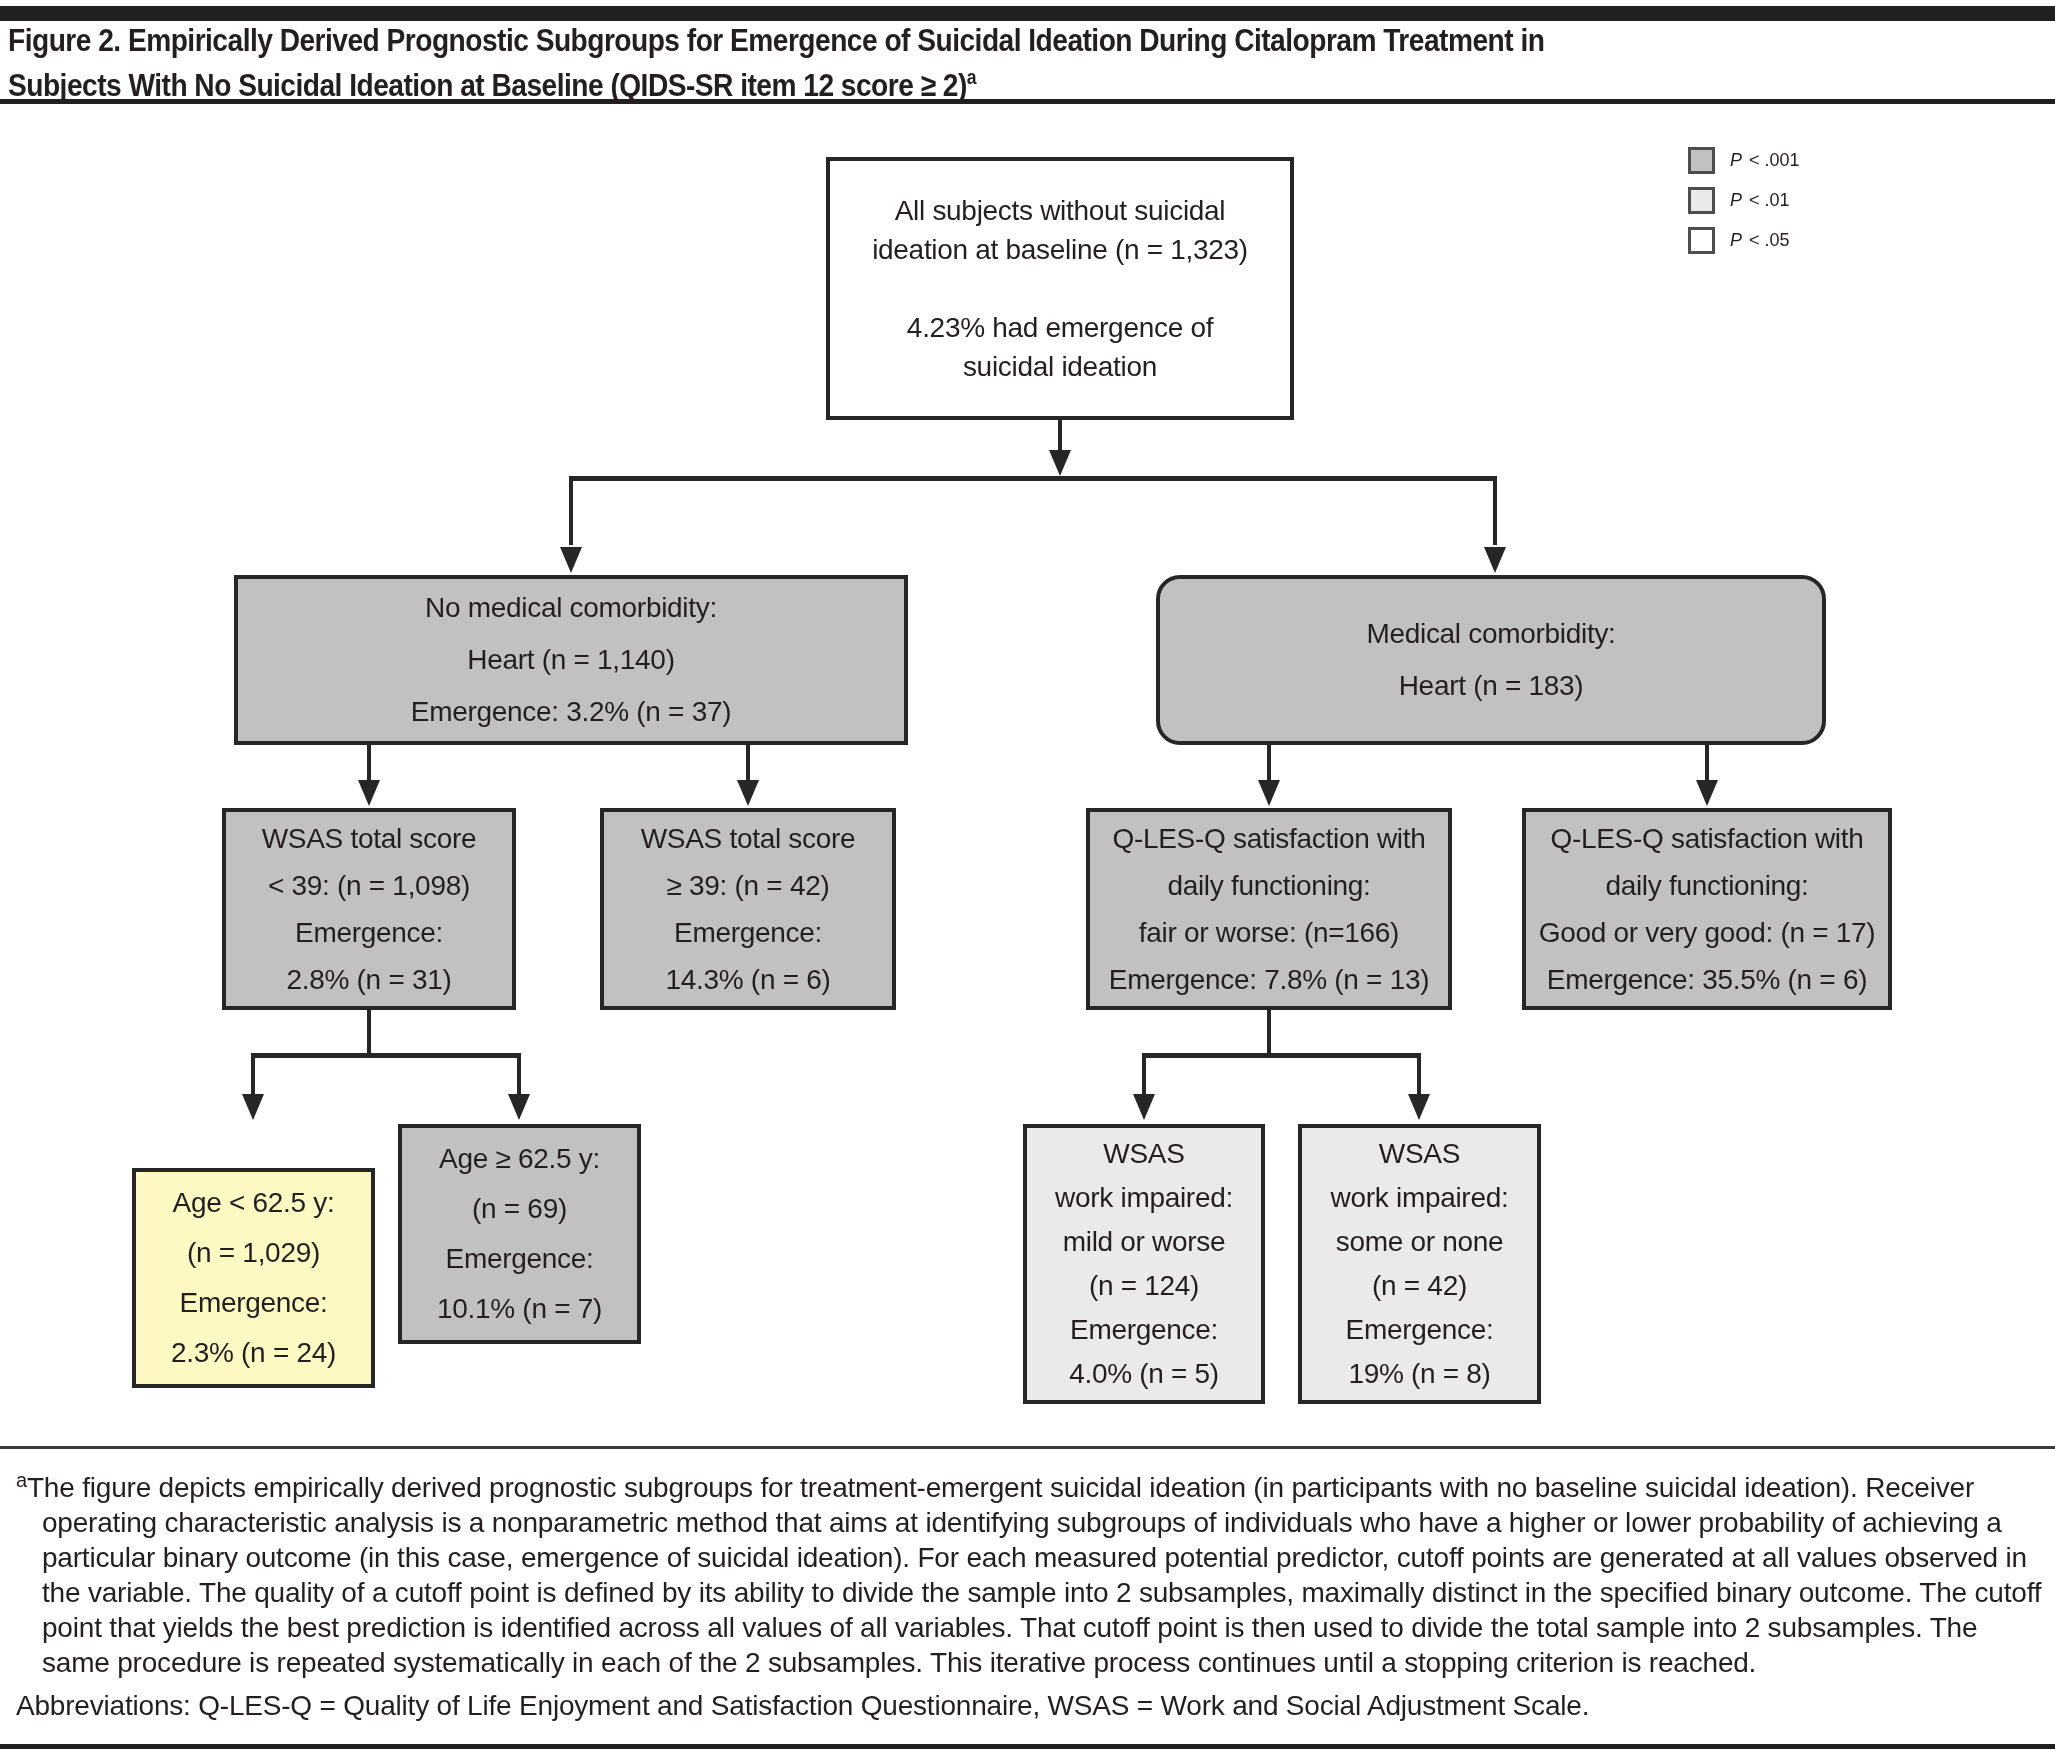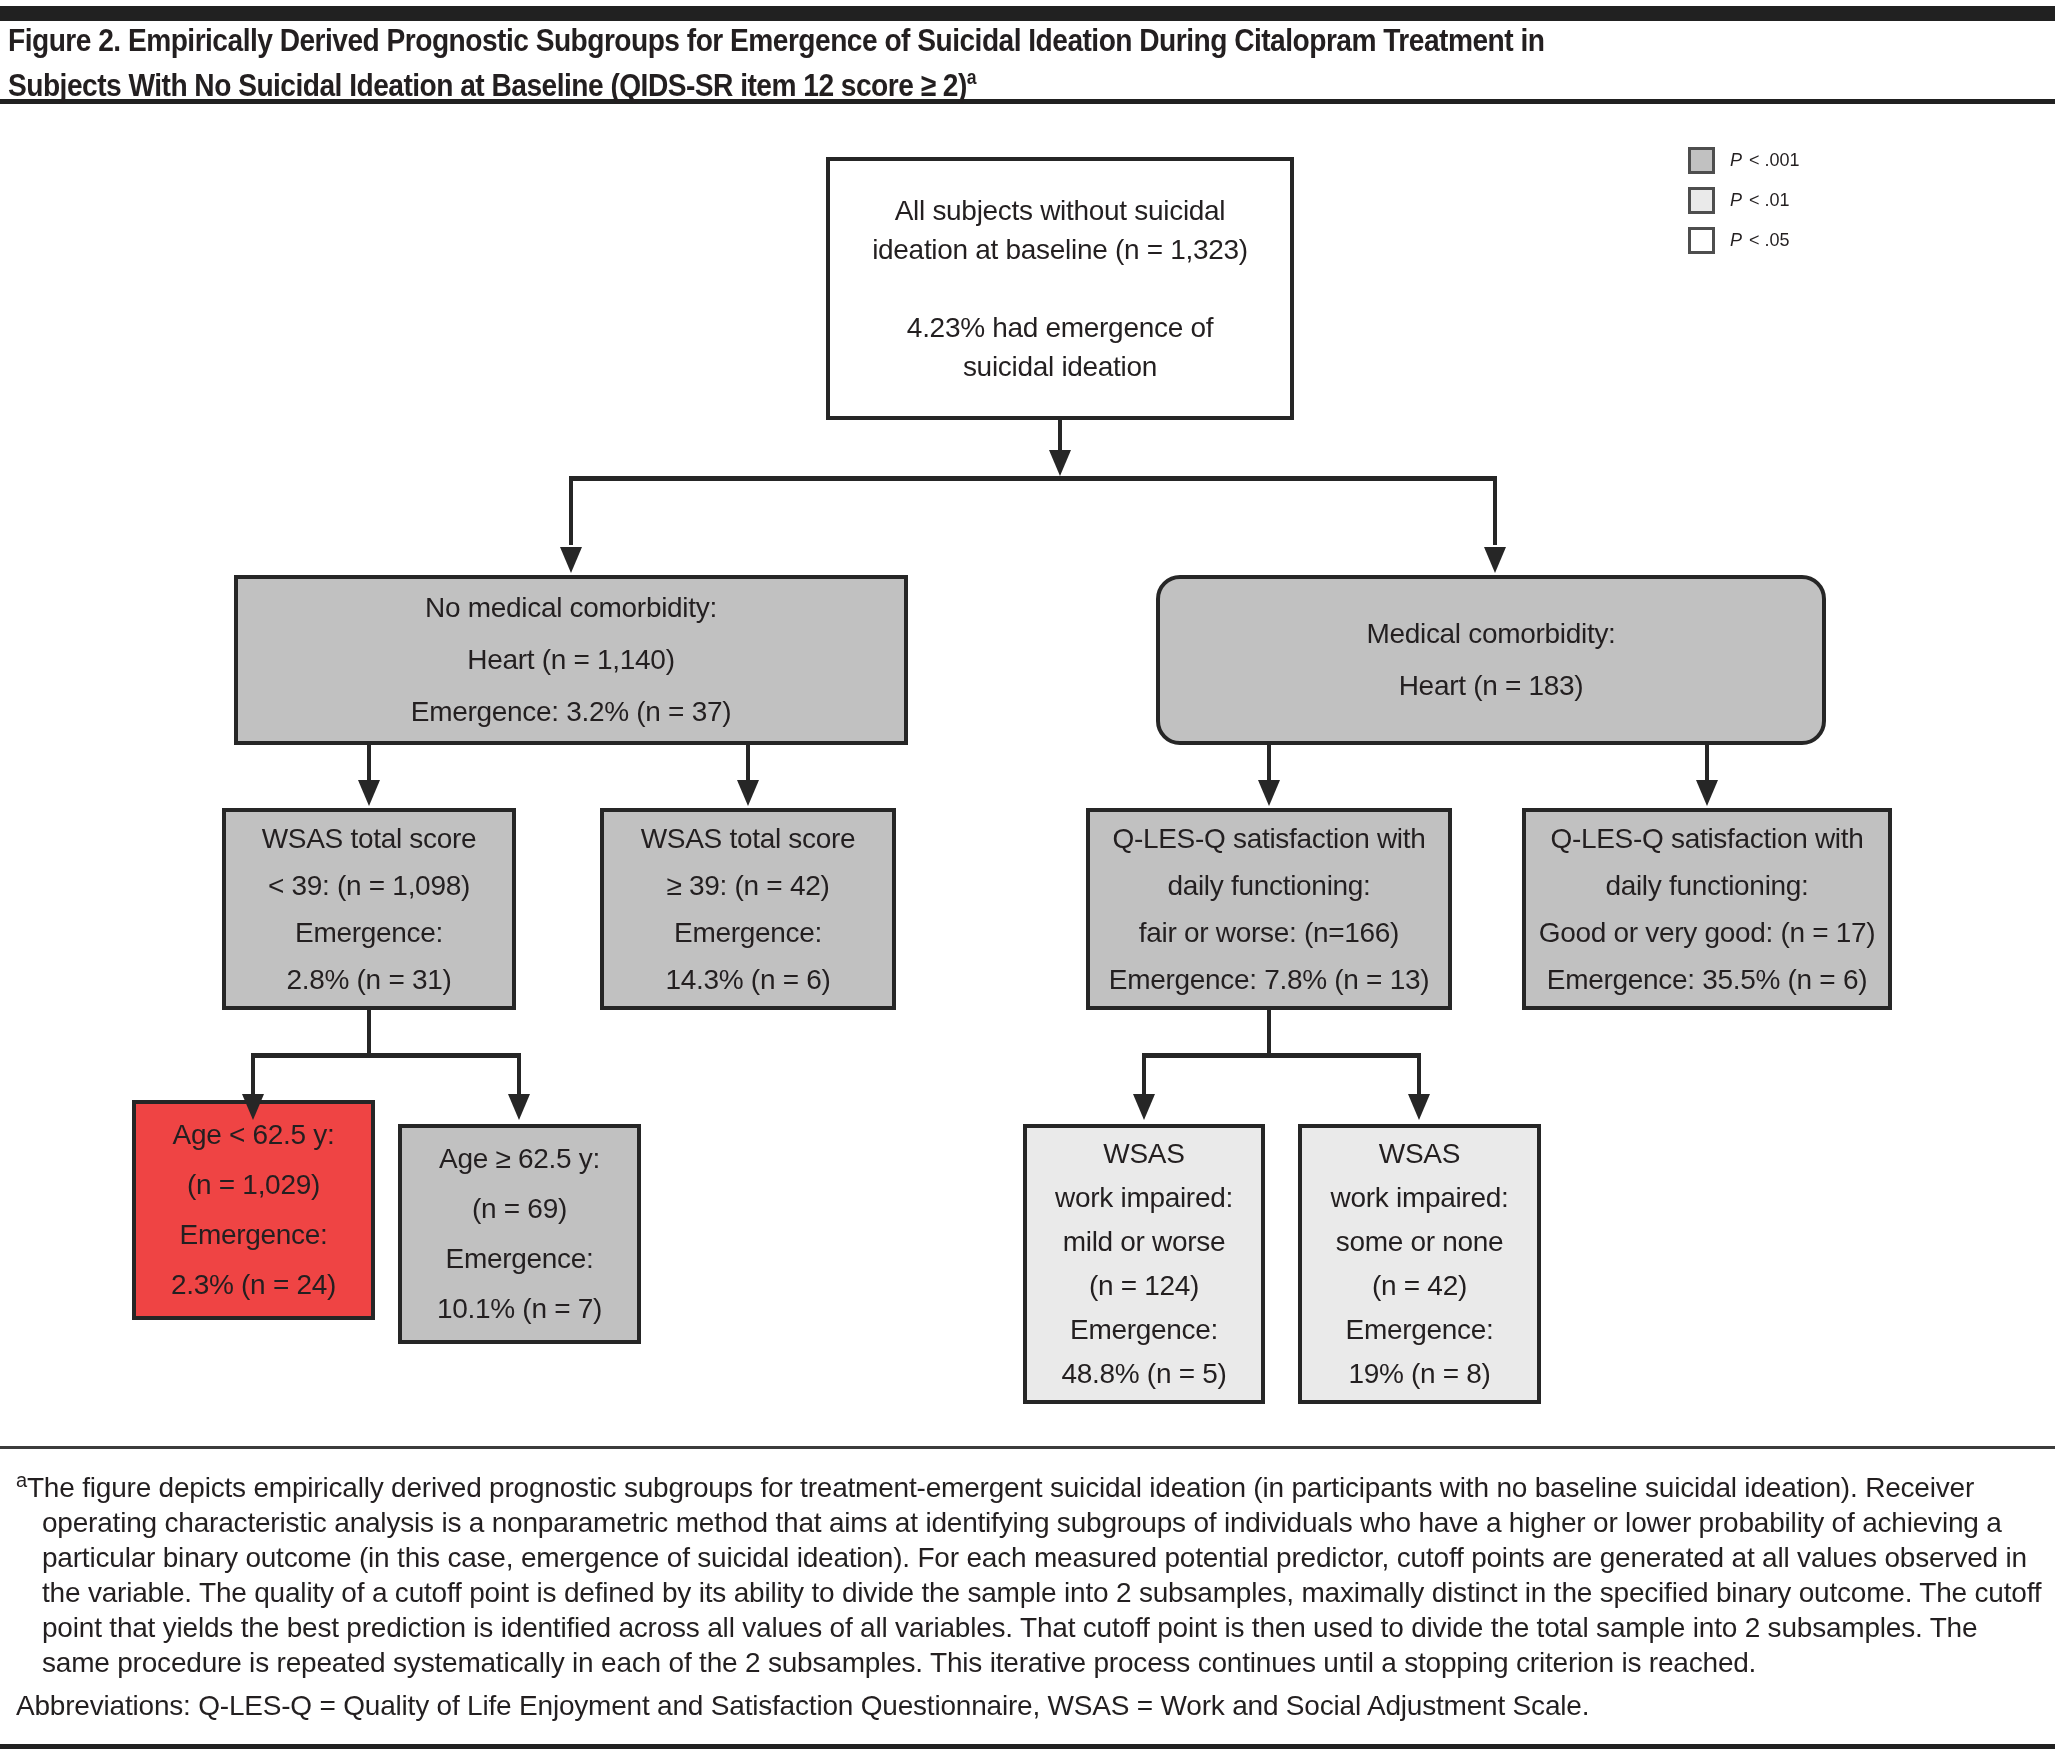--- a/index.html
+++ b/index.html
@@ -127,41 +127,41 @@
       <div class="line">Emergence: 7.8% (n = 13)</div>
     </div>
 
   <div class="node lh-l3" style="left: 1522px; top: 808px; width: 370px; height: 202px; background-color: rgb(193, 193, 193);">
       <div class="line">Q-LES-Q satisfaction with</div>
       <div class="line">daily functioning:</div>
       <div class="line">Good or very good: (n = 17)</div>
       <div class="line">Emergence: 35.5% (n = 6)</div>
     </div>
 
-  <div class="node lh-age" style="left: 132px; top: 1100px; width: 243px; height: 220px; background-color: #ef4444;">
+  <div class="node lh-age" style="left: 132px; top: 1168px; width: 243px; height: 220px; background-color: #fef9c3;">
       <div class="line">Age &lt; 62.5 y:</div>
       <div class="line">(n = 1,029)</div>
       <div class="line">Emergence:</div>
       <div class="line">2.3% (n = 24)</div>
     </div>
 
   <div class="node lh-age" style="left: 398px; top: 1124px; width: 243px; height: 220px; background-color: rgb(193, 193, 193);">
       <div class="line">Age ≥ 62.5 y:</div>
       <div class="line">(n = 69)</div>
       <div class="line">Emergence:</div>
       <div class="line">10.1% (n = 7)</div>
     </div>
 
   <div class="node lh-w6" style="left: 1023px; top: 1124px; width: 242px; height: 280px; background-color: rgb(234, 234, 234);">
       <div class="line">WSAS</div>
       <div class="line">work impaired:</div>
       <div class="line">mild or worse</div>
       <div class="line">(n = 124)</div>
       <div class="line">Emergence:</div>
-      <div class="line">48.8% (n = 5)</div>
+      <div class="line">4.0% (n = 5)</div>
     </div>
 
   <div class="node lh-w6" style="left: 1298px; top: 1124px; width: 243px; height: 280px; background-color: rgb(234, 234, 234);">
       <div class="line">WSAS</div>
       <div class="line">work impaired:</div>
       <div class="line">some or none</div>
       <div class="line">(n = 42)</div>
       <div class="line">Emergence:</div>
       <div class="line">19% (n = 8)</div>
     </div>

